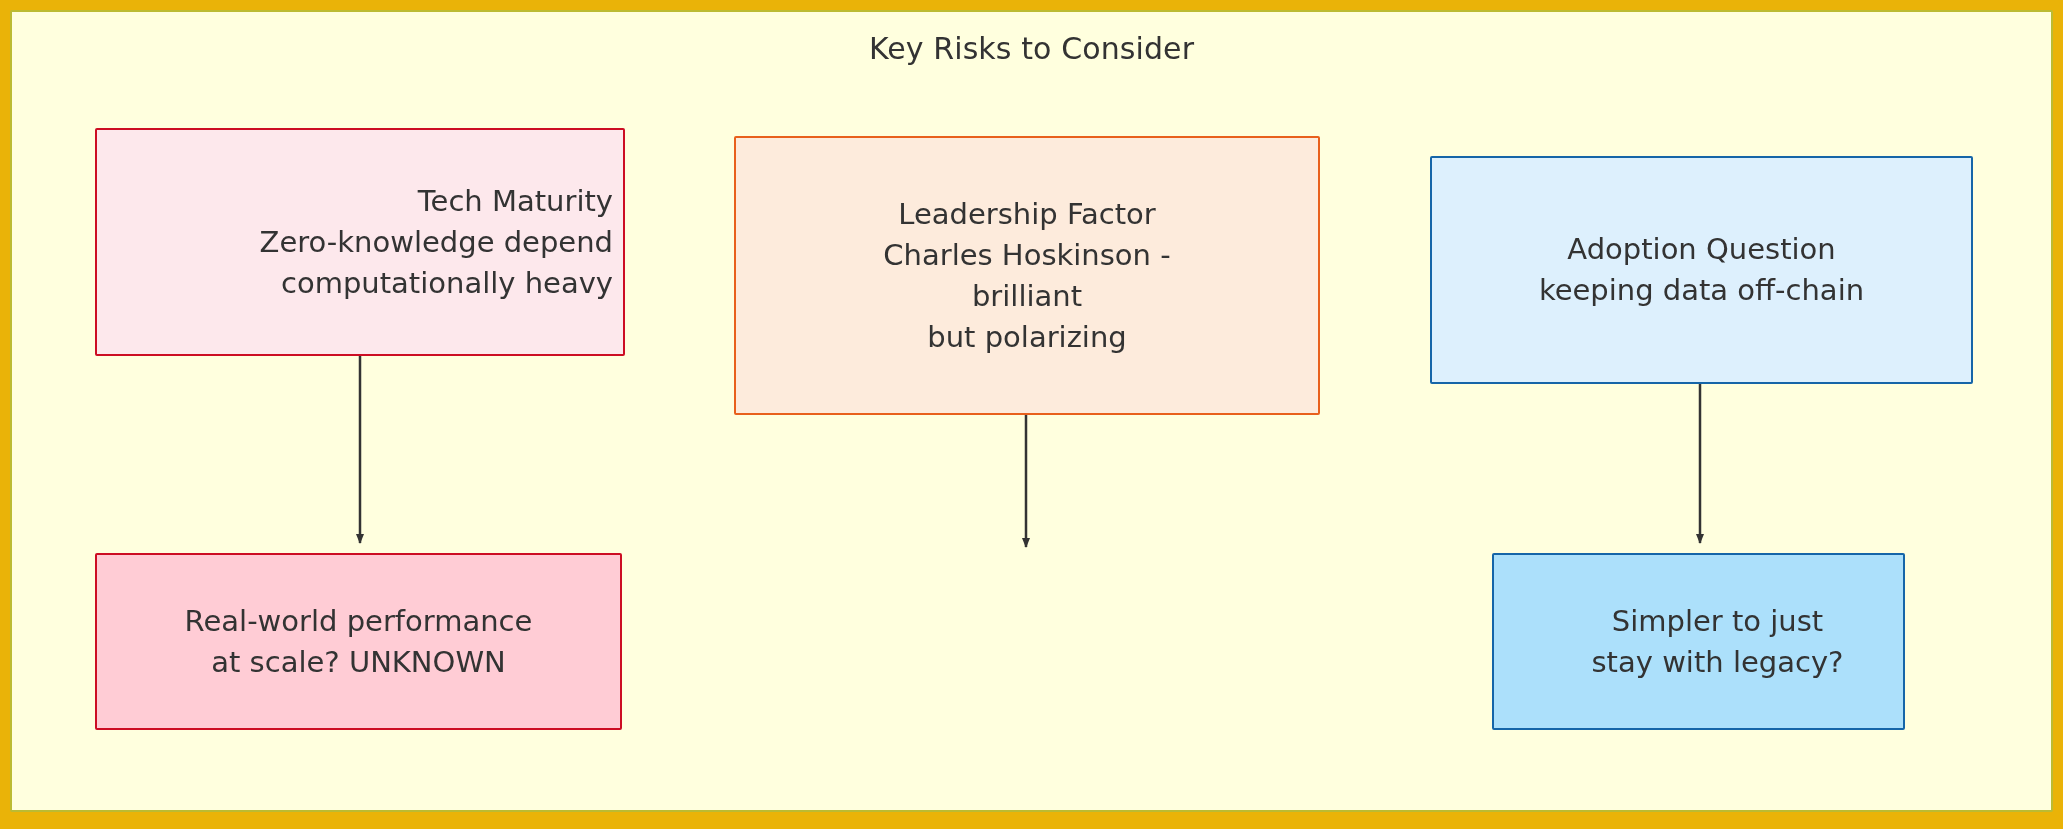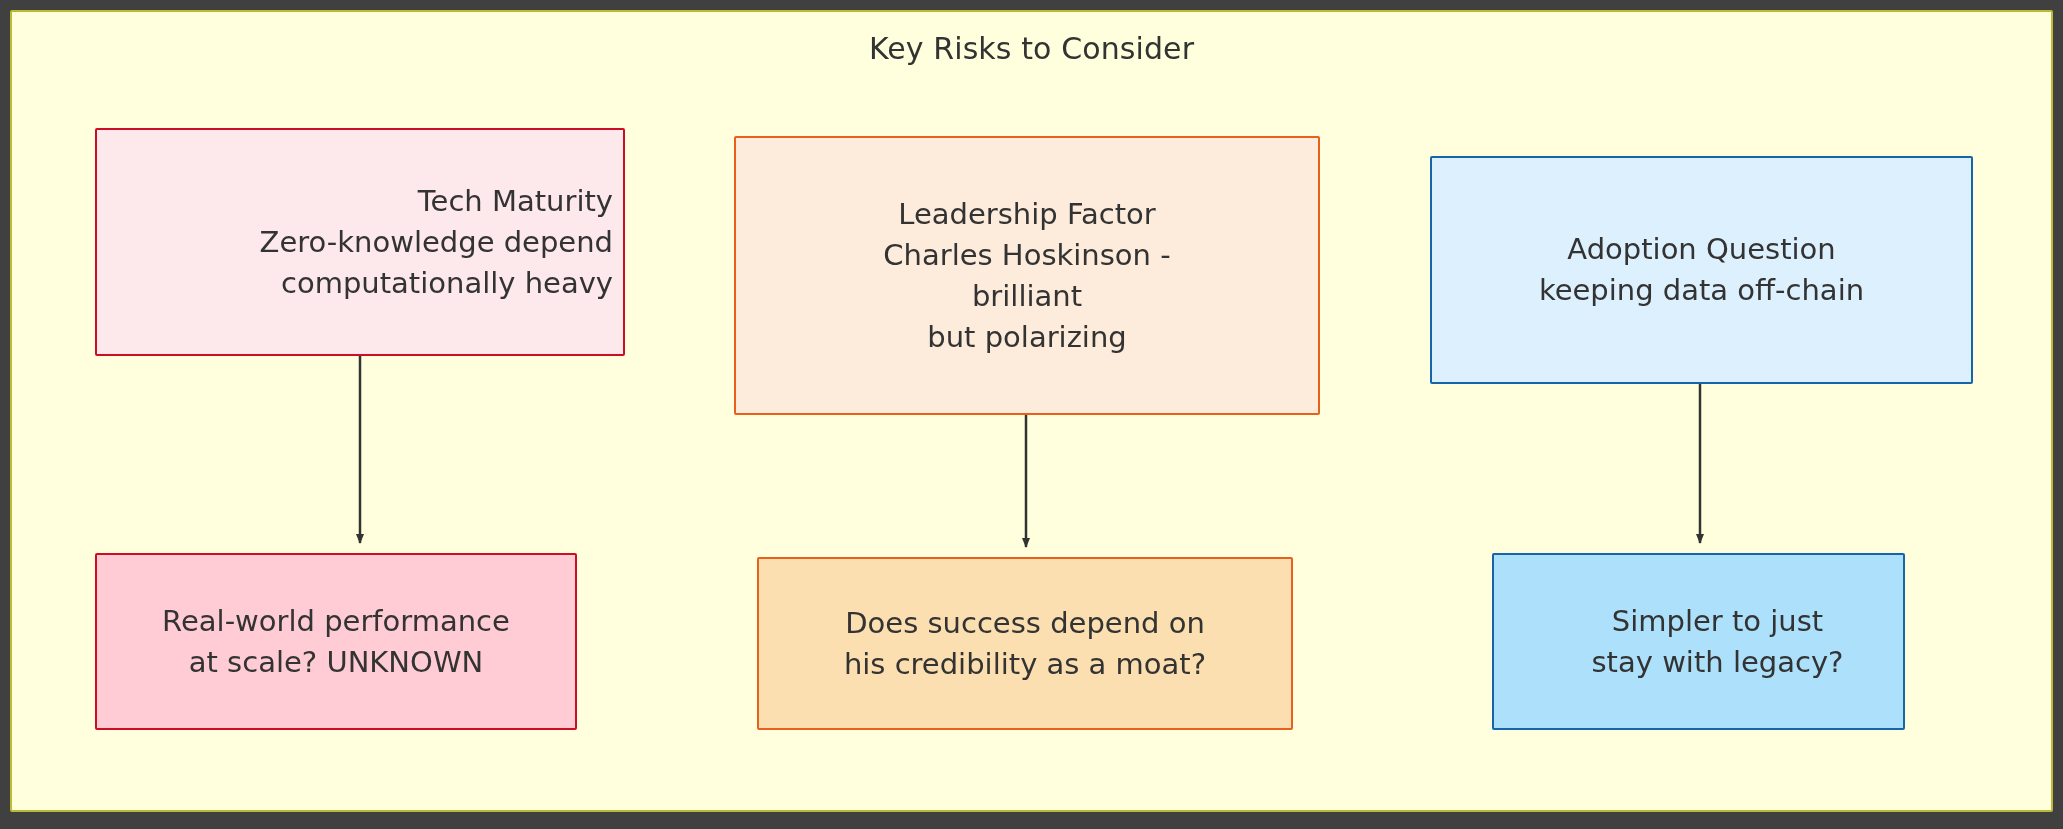--- a/index.html
+++ b/index.html
@@ -13,21 +13,21 @@
     width: 2063px;
     height: 829px;
     overflow: hidden;
   }
 
   
   #diagram-root {
     position: relative;
     width: 2063px;
     height: 829px;
-    background: #404040;
+    background: #eab308;
   }
 
   .subgraph-frame {
     position: absolute;
     left: 10px;
     top: 10px;
     width: 2043px;
     height: 802px;
     box-sizing: border-box;
     background: #ffffde;
@@ -89,21 +89,21 @@
     left: 734px;  top: 103px;  width: 586px;  height: 279px;
     background: #fdebdc;  border-color: #e8601c; margin-top: 33px;
   }
   #node-adoption-question {
     left: 1430px; top: 128px;  width: 543px;  height: 228px;
     background: #ddf0fd;  border-color: #1565a8;
   }
 
   
   #node-performance-unknown {
-    left: 95px;  top: 553px;  width: 482px;  height: 177px;
+    left: 95px;  top: 553px;  width: 527px;  height: 177px;
     background: #ffccd5;  border-color: #cc0d23;
   }
   #node-credibility-moat {
     left: 757px;  top: 557px;  width: 536px;  height: 173px;
     background: #fcdfb0;  border-color: #e8601c;
   }
   #node-stay-legacy {
     left: 1492px; top: 553px;  width: 413px;  height: 177px;
     background: #ace0fb;  border-color: #1565a8; padding-left: 48px;
   }
@@ -153,23 +153,19 @@
   <div class="node" id="node-adoption-question" style="background: rgb(221, 240, 253); border-color: rgb(21, 101, 168); margin-top: 28px;">
     <span class="line">Adoption Question</span>
     <span class="line">keeping data off-chain</span>
   </div>
 
   <div class="node" id="node-performance-unknown" style="background: rgb(255, 204, 213); border-color: rgb(204, 13, 35);">
     <span class="line">Real-world performance</span>
     <span class="line">at scale? UNKNOWN</span>
   </div>
 
-  <div class="node" id="node-credibility-moat" style="background: rgb(252, 223, 176); border-color: rgb(232, 96, 28);">
-    <span class="line">Does success depend on</span>
-    <span class="line">his credibility as a moat?</span>
-  </div>
 
   <div class="node" id="node-stay-legacy" style="background: rgb(172, 224, 251); border-color: rgb(21, 101, 168);">
     <span class="line">Simpler to just</span>
     <span class="line">stay with legacy?</span>
   </div>
 
 </div>
 
 </body></html>

